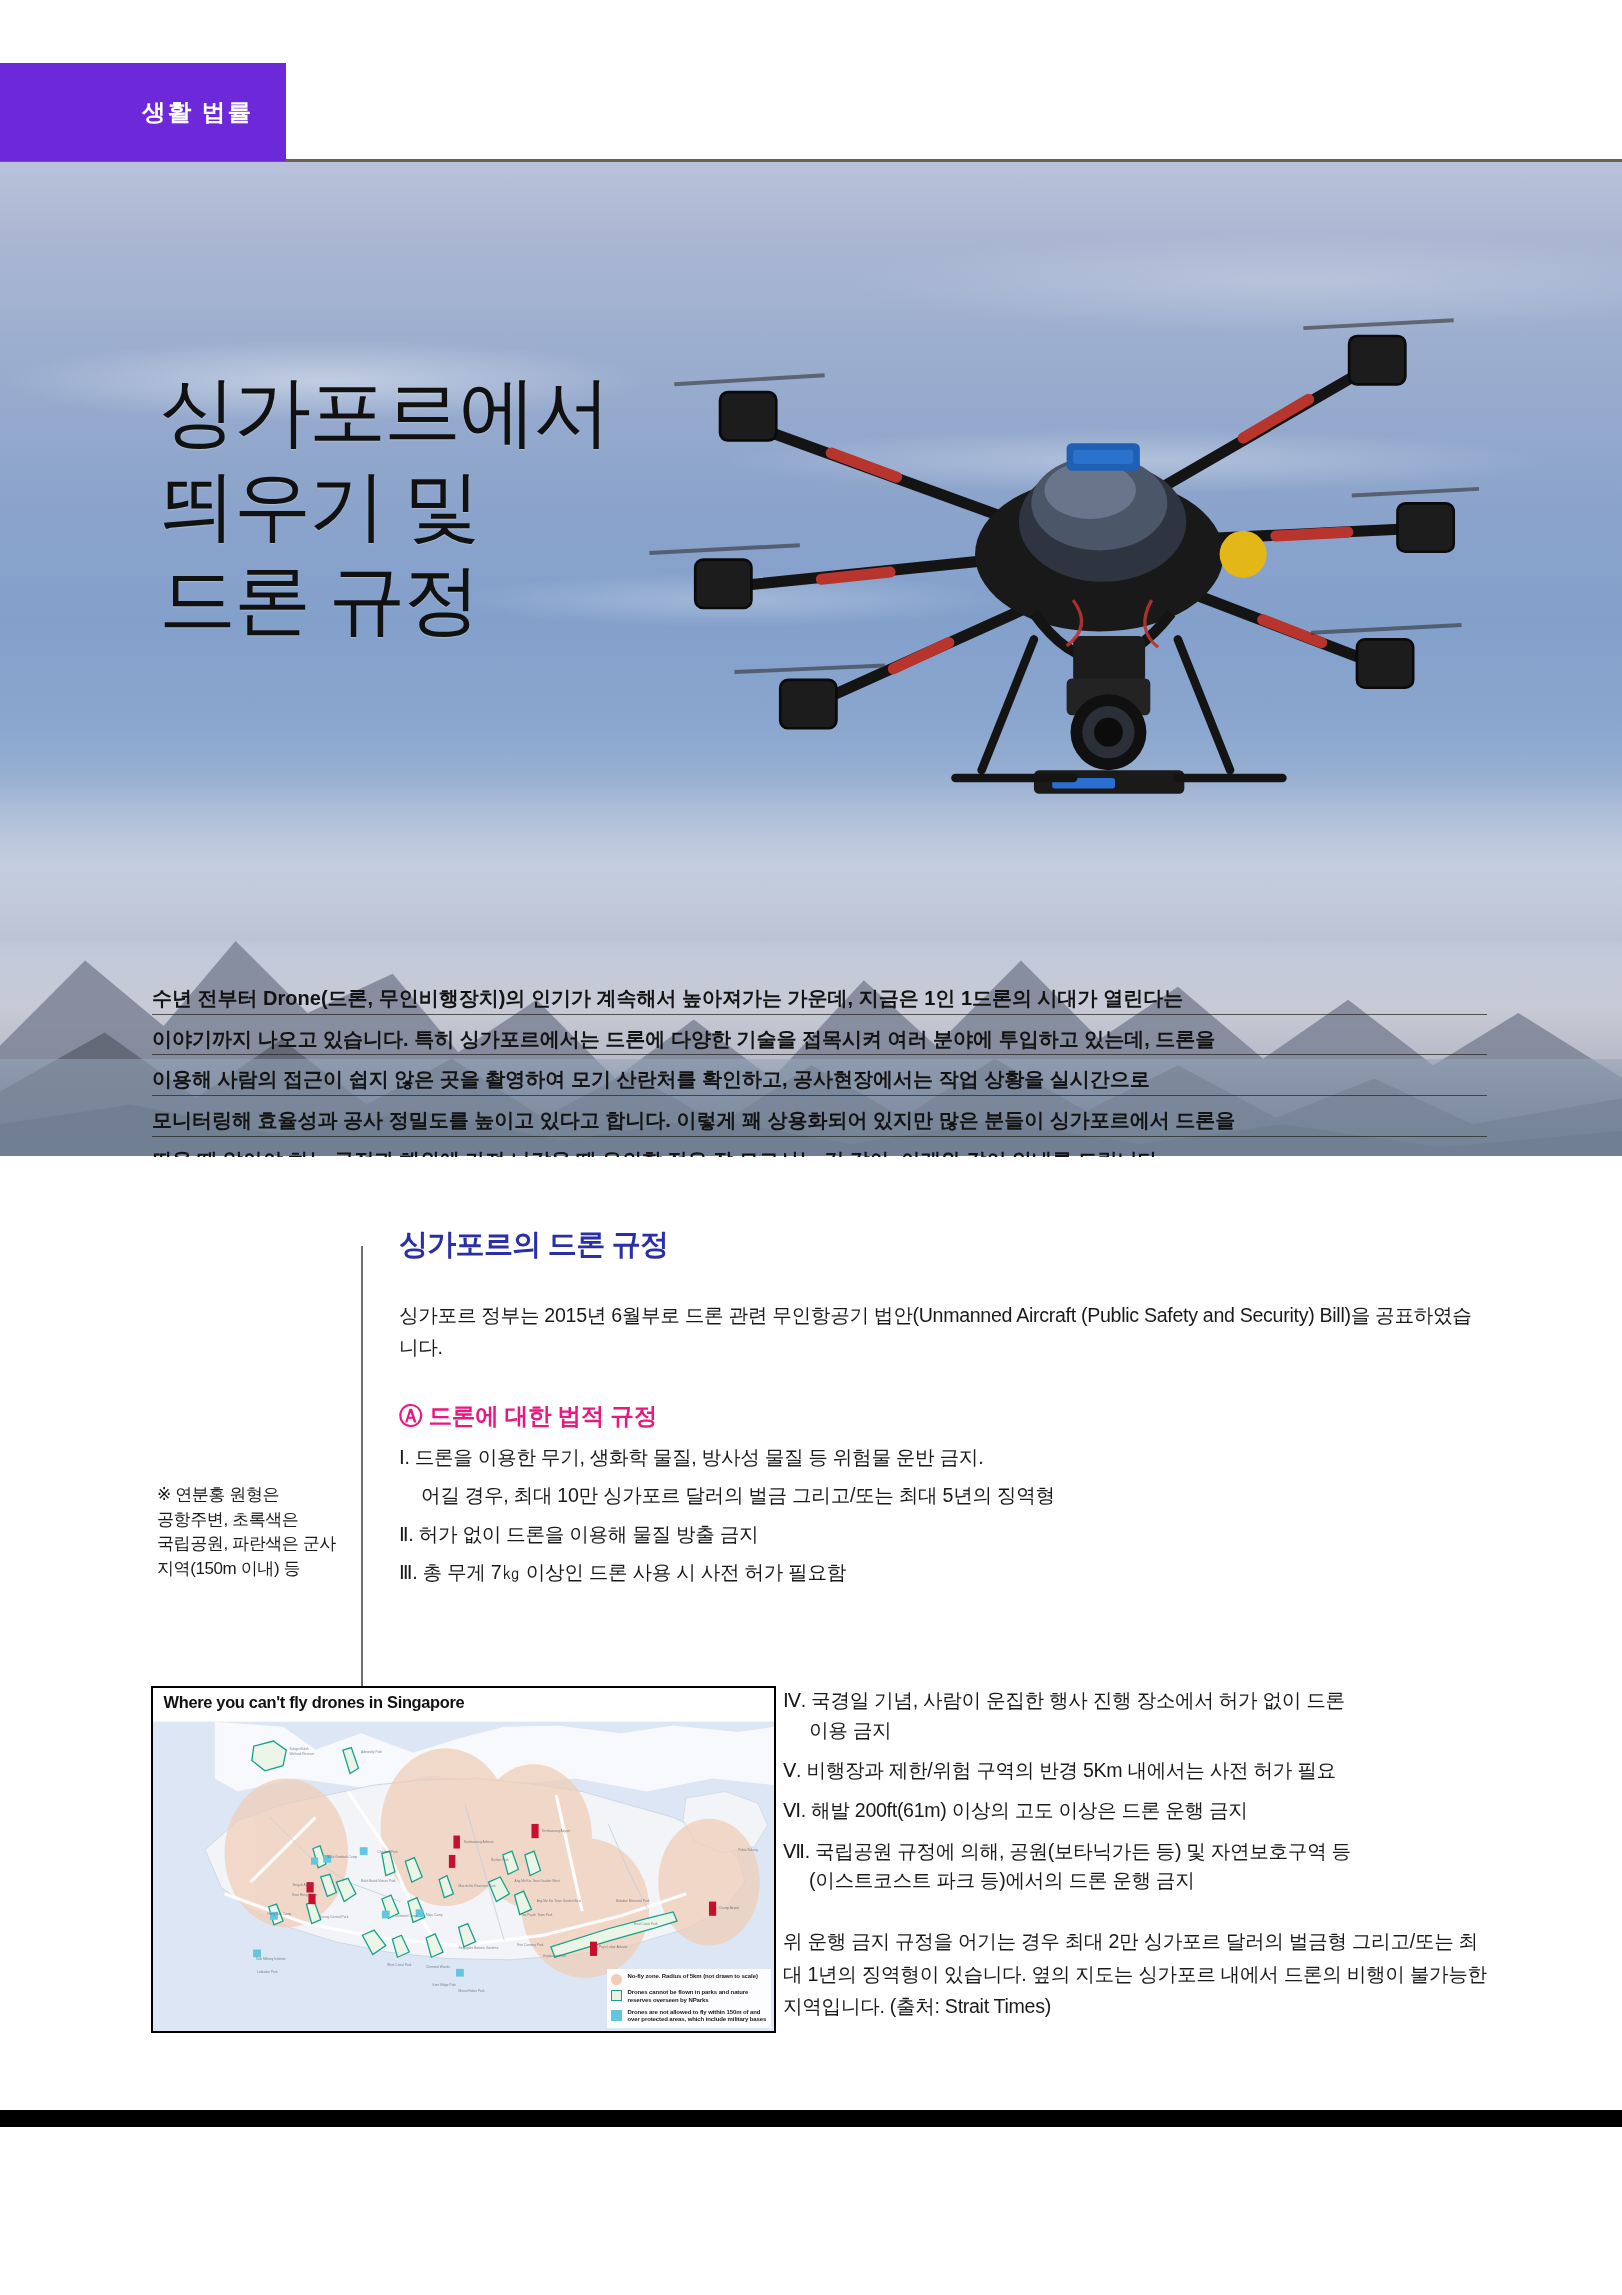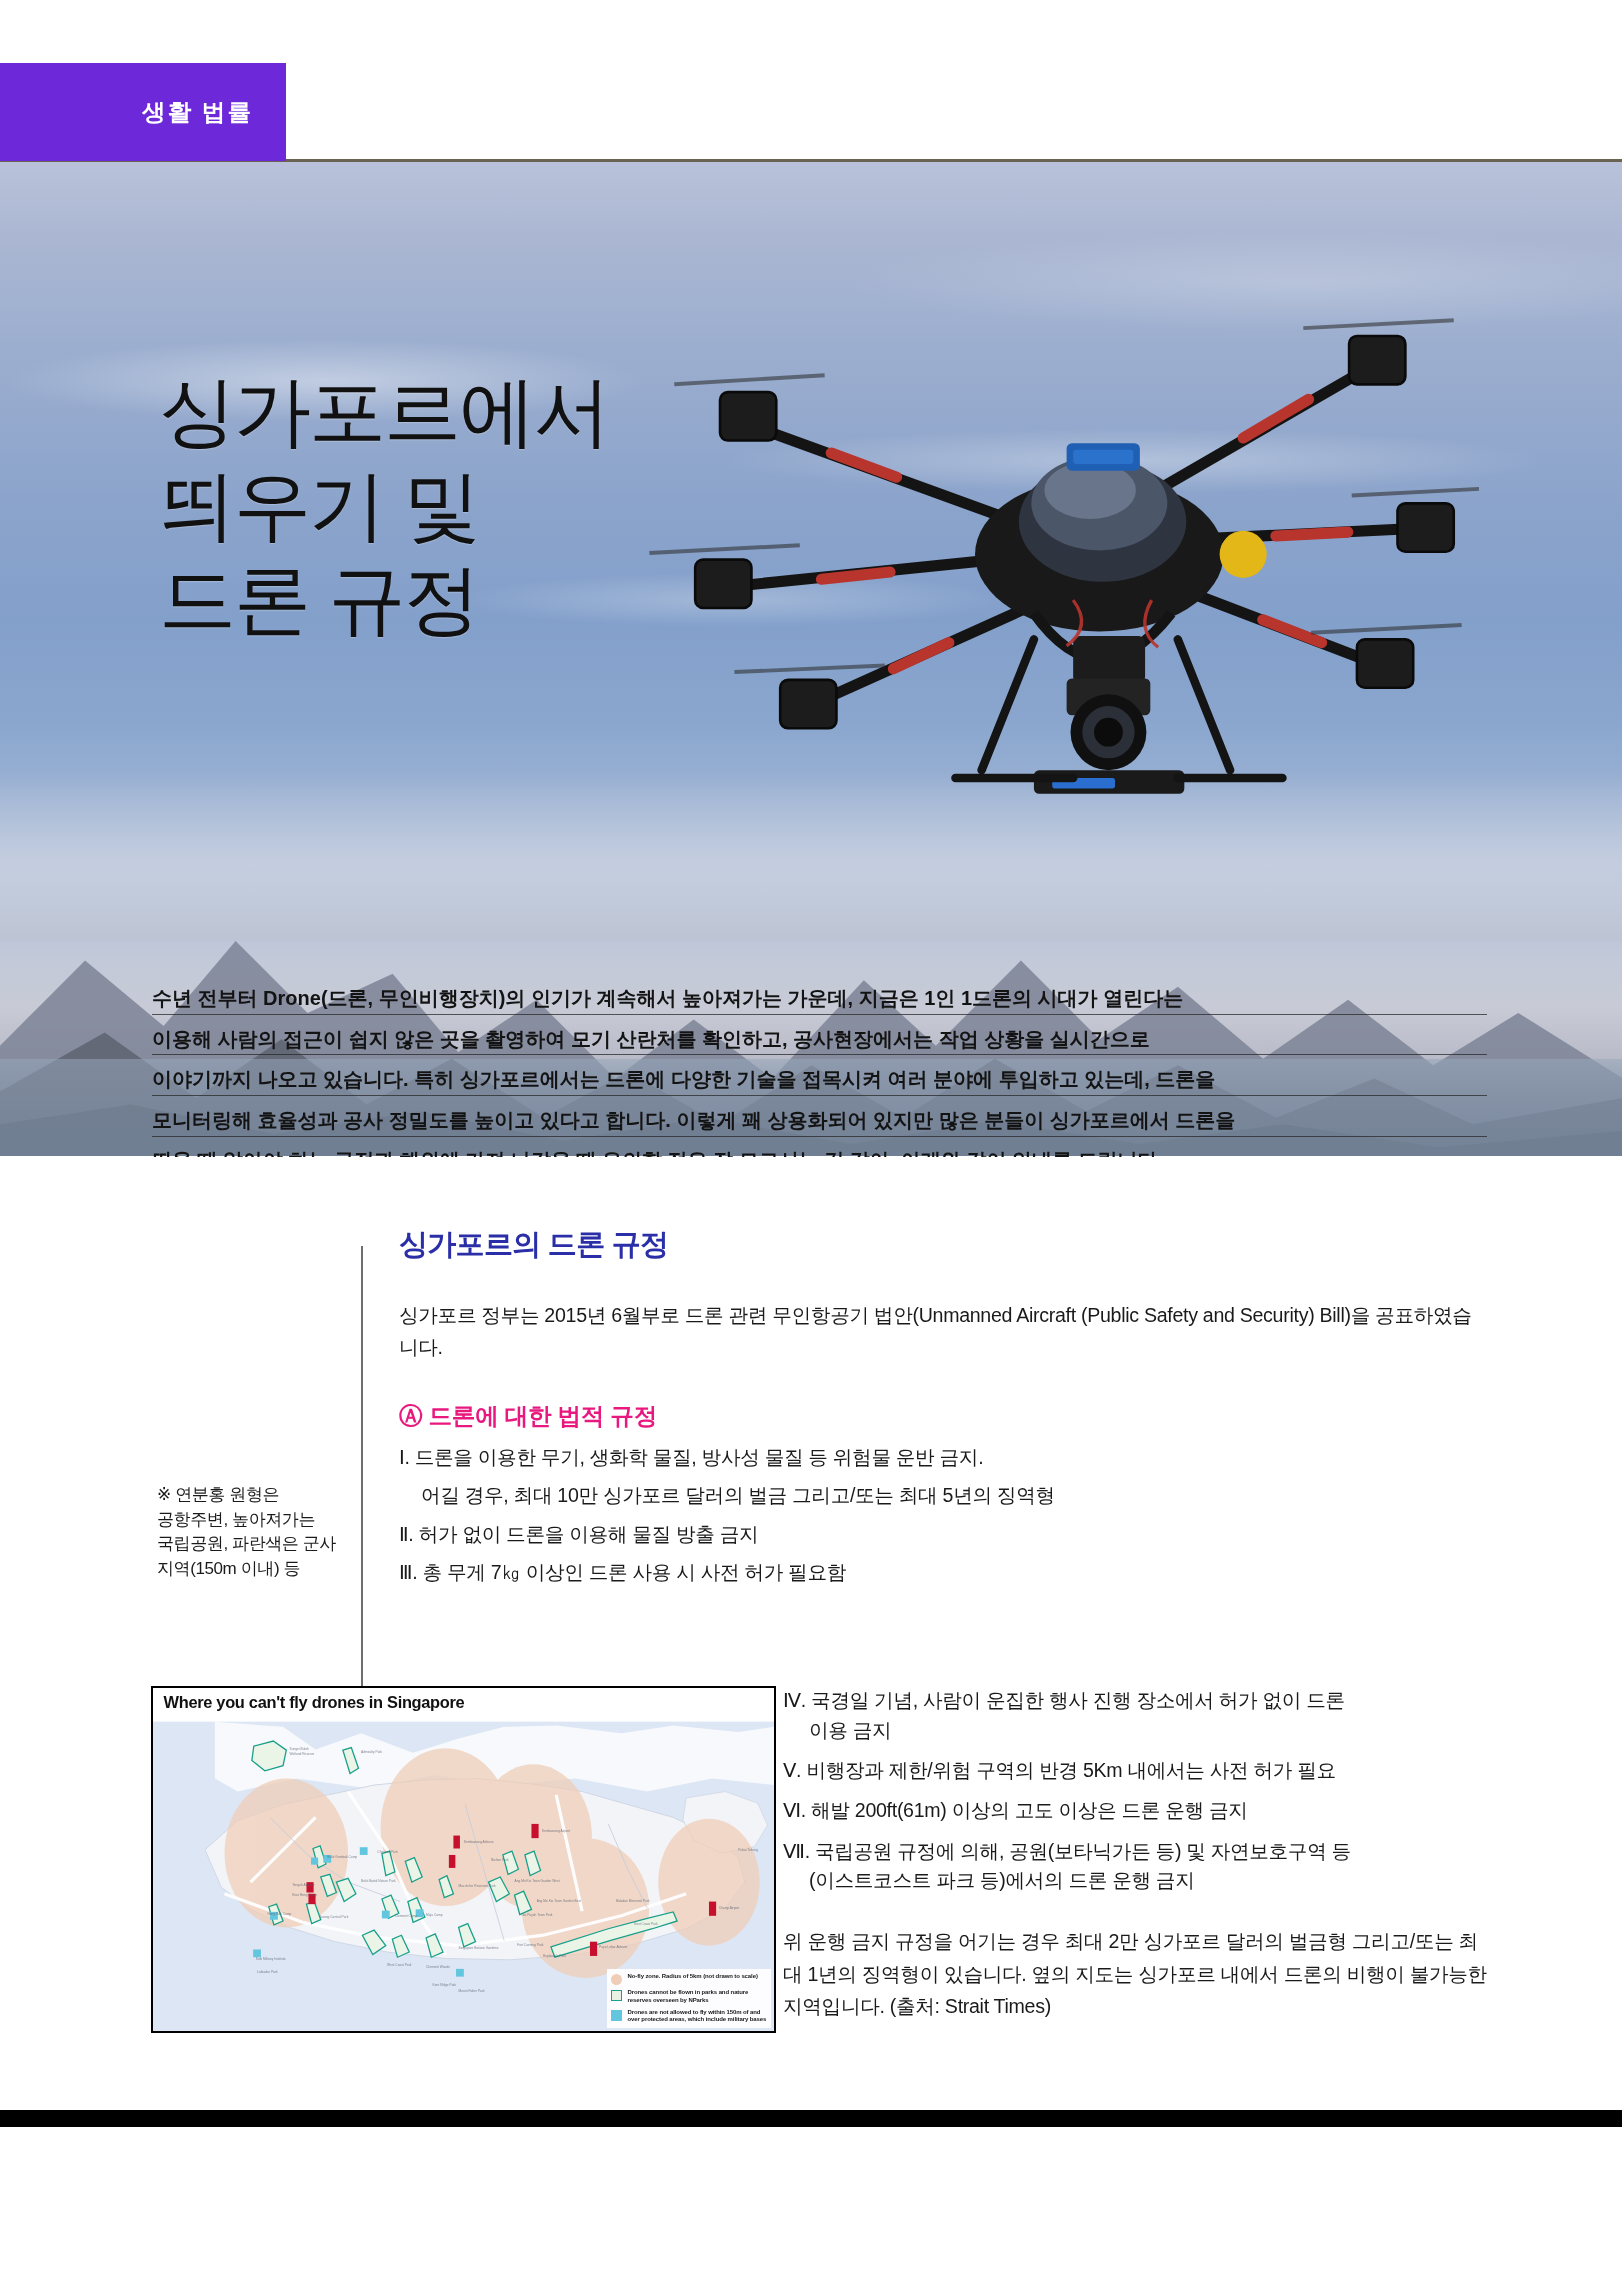--- a/index.html
+++ b/index.html
@@ -412,40 +412,40 @@
     </div>
 
     <div class="headline">
       <div>싱가포르에서</div>
       <div>띄우기 및</div>
       <div>드론 규정</div>
     </div>
 
     <div class="lead">
       <p>수년 전부터 Drone(드론, 무인비행장치)의 인기가 계속해서 높아져가는 가운데, 지금은 1인 1드론의 시대가 열린다는</p>
+      <p>이야기까지 나오고 있습니다. 특히 싱가포르에서는 드론에 다양한 기술을 접목시켜 여러 분야에 투입하고 있는데, 드론을</p>
       <p>이용해 사람의 접근이 쉽지 않은 곳을 촬영하여 모기 산란처를 확인하고, 공사현장에서는 작업 상황을 실시간으로</p>
-      <p>이야기까지 나오고 있습니다. 특히 싱가포르에서는 드론에 다양한 기술을 접목시켜 여러 분야에 투입하고 있는데, 드론을</p>
       <p>모니터링해 효율성과 공사 정밀도를 높이고 있다고 합니다. 이렇게 꽤 상용화되어 있지만 많은 분들이 싱가포르에서 드론을</p>
       <p>띄울 때 알아야 하는 규정과 해외에 가져 나갔을 때 유의할 점은 잘 모르시는 것 같아, 아래와 같이 안내를 드립니다.</p>
     </div>
   </div>
 
   <div class="hero-topline"></div>
 
   <div class="section-tab">
     <span>생활 법률</span>
   </div>
 
   <div class="content">
 
     <div class="divider-v"></div>
 
     <div class="side-note">
       <div>※ 연분홍 원형은</div>
-      <div>공항주변, 높아져가는</div>
+      <div>공항주변, 초록색은</div>
       <div>국립공원, 파란색은 군사</div>
       <div>지역(150m 이내) 등</div>
     </div>
 
     <div class="col-right">
       <div class="h-blue">싱가포르의 드론 규정</div>
       <div class="body-p">싱가포르 정부는 2015년 6월부로 드론 관련 무인항공기 법안(Unmanned Aircraft (Public Safety and Security) Bill)을 공표하였습니다.</div>
       <div class="h-pink">Ⓐ 드론에 대한 법적 규정</div>
       <ul class="rule-list">
         <li>

